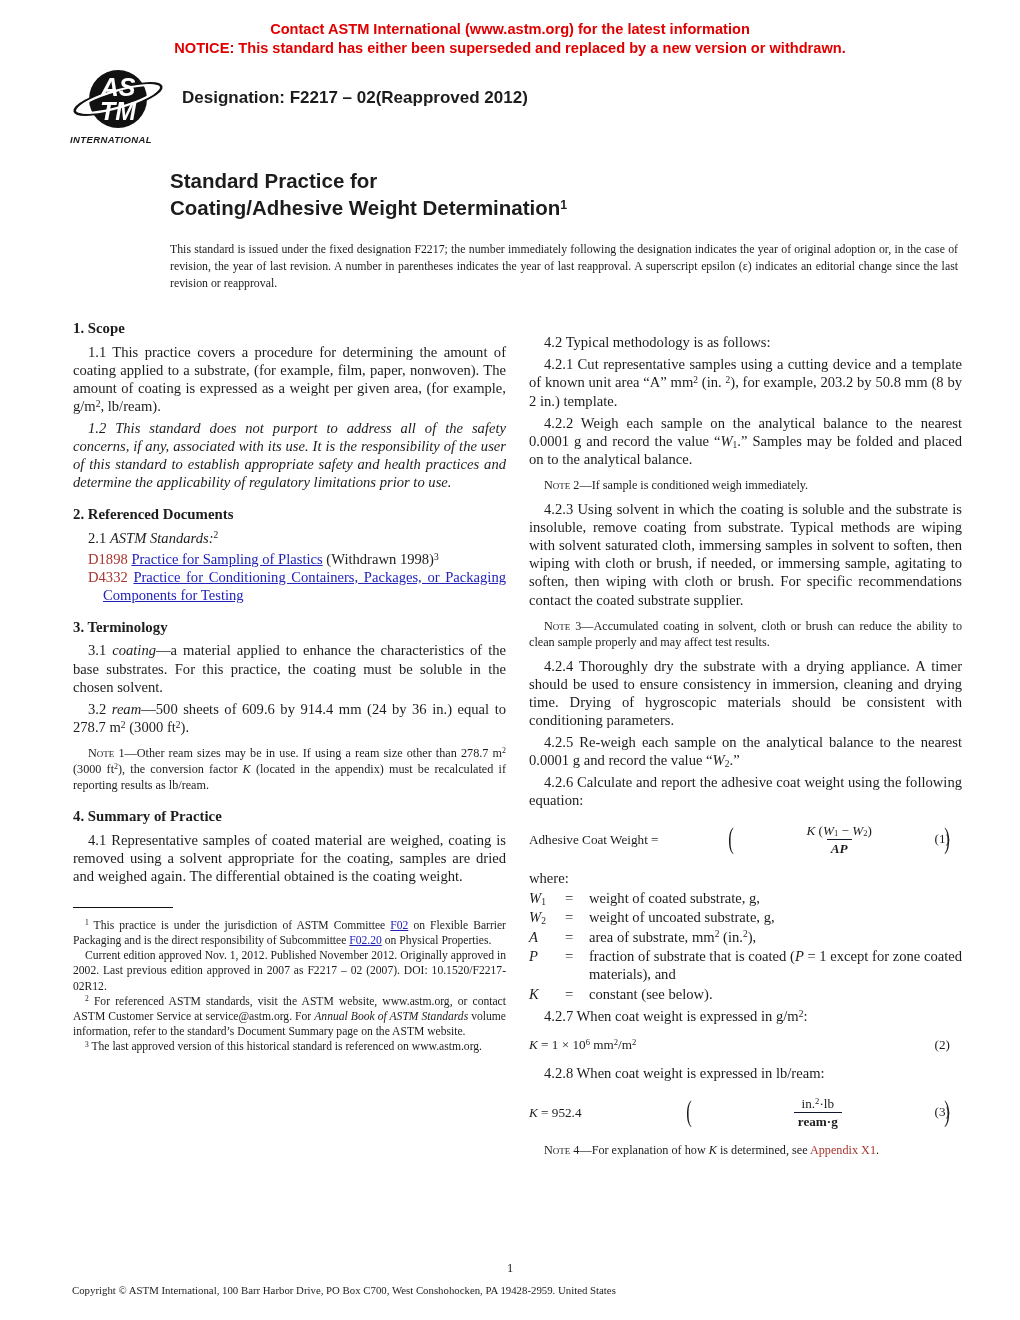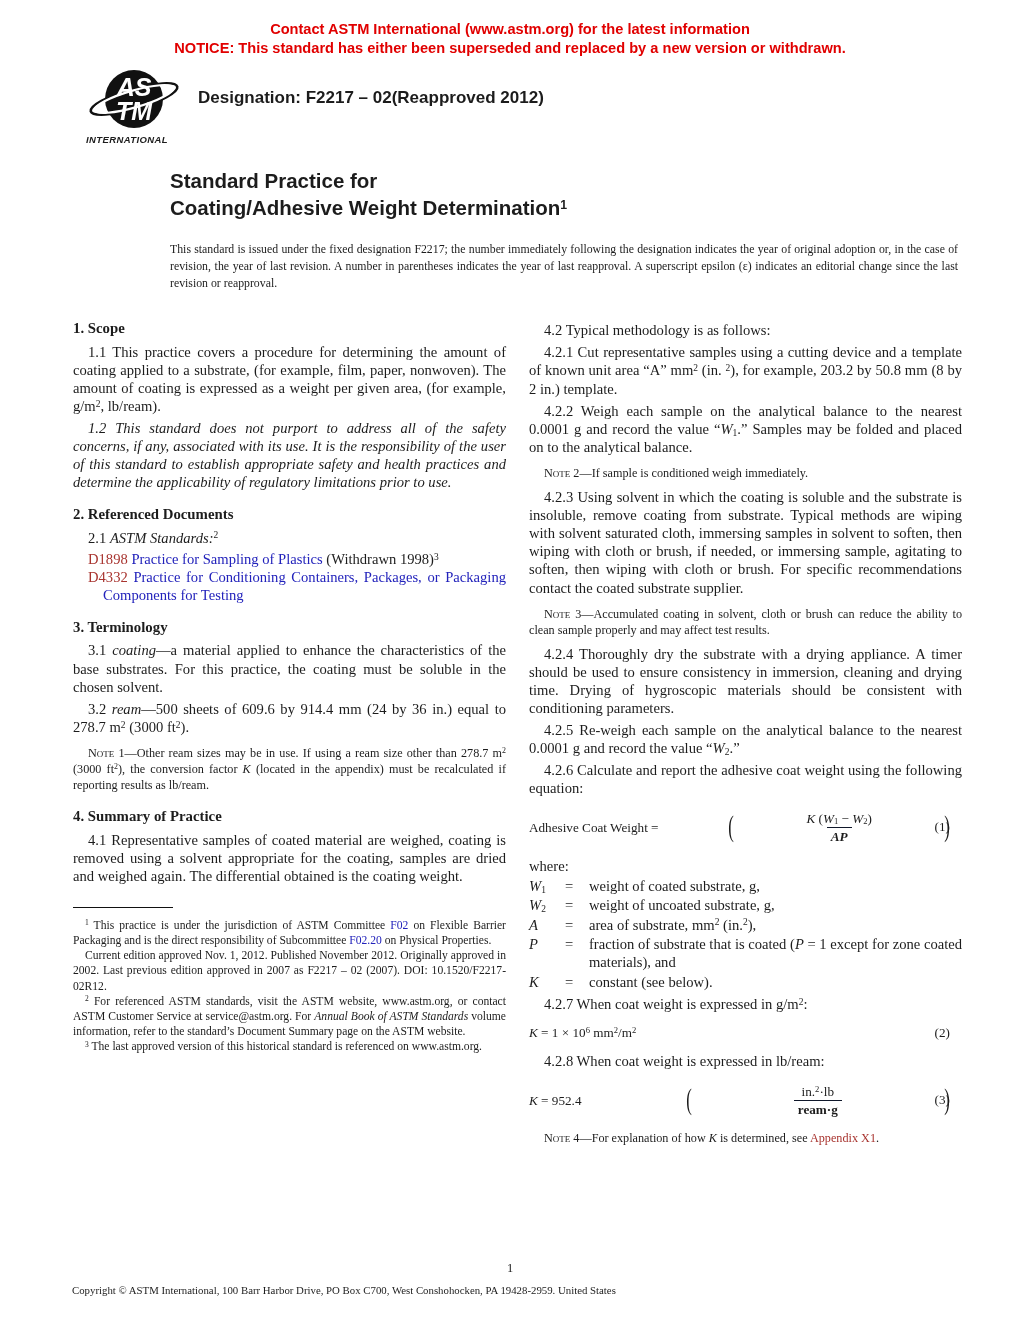--- a/index.html
+++ b/index.html
@@ -4,46 +4,46 @@
 <style>
   html,body{margin:0;padding:0;}
   body{width:1020px;height:1320px;position:relative;background:#ffffff;color:#1c1c1c;
        font-family:"Liberation Serif",serif;}
   .page{position:absolute;inset:0;overflow:hidden;}
 
   .notice{margin-top:20px;text-align:center;font-family:"Liberation Sans",sans-serif;
           font-weight:700;font-size:14.6px;line-height:1.3;color:#e10000;}
 
   .header{display:flex;align-items:flex-start;margin:10px 0 0 70px;}
-  .logo{width:100px;text-align:center;margin-left:16px;}
+  .logo{width:100px;text-align:center;}
   .logo-sub{font-family:"Liberation Sans",sans-serif;font-weight:700;font-style:italic;
             font-size:9.5px;letter-spacing:.4px;margin-top:-4px;text-align:left;}
   .designation{margin-left:12px;margin-top:20px;font-family:"Liberation Sans",sans-serif;
                font-weight:700;font-size:17px;}
 
   .titleblock{margin:22px 0 0 170px;font-family:"Liberation Sans",sans-serif;
               font-weight:700;font-size:20.5px;line-height:1.32;}
   .titleblock .sup{font-size:.6em;top:-.5em;}
 
   .intro{margin:20px 62px 0 170px;font-size:11.8px;line-height:1.42;text-align:justify;}
 
   .columns{display:flex;gap:23px;margin:26px 60px 0 73px;}
   .col{width:433px;flex:none;font-size:14.6px;line-height:1.24;}
 
   .sec-h{font-size:14.8px;font-weight:700;margin:14px 0 5px;}
   .sec-h.first{margin-top:2px;}
   p.para{margin:4px 0 3px;text-indent:15px;text-align:justify;}
-  p.para.first{margin-top:4px;}
+  p.para.first{margin-top:16px;}
   .note{font-size:12.2px;line-height:1.32;margin:9px 0 7px;text-indent:15px;text-align:justify;}
   .sc{font-variant:small-caps;}
   .i{font-style:italic;}
   .sup{font-size:.65em;position:relative;top:-.45em;line-height:0;}
   .sub{font-size:.65em;position:relative;top:.2em;line-height:0;}
   .red{color:#a8342f;}
-  .blue{color:#2222bb;}
+  .blue{color:#2222bb;text-decoration:underline;}
 
   .ref-links{margin:2px 0 4px;}
   .ref-links .ref{padding-left:30px;text-indent:-15px;text-align:justify;}
 
   .fn-sep{width:100px;border:none;border-top:1.3px solid #111;margin:22px 0 10px 0;}
   .footnotes{font-size:11.6px;line-height:1.31;}
   .footnotes .fn{margin:0;text-indent:12px;text-align:justify;}
 
   .equation{position:relative;display:flex;justify-content:space-between;align-items:center;
             margin:12px 10px 12px 0;font-size:13.2px;line-height:1.15;}

